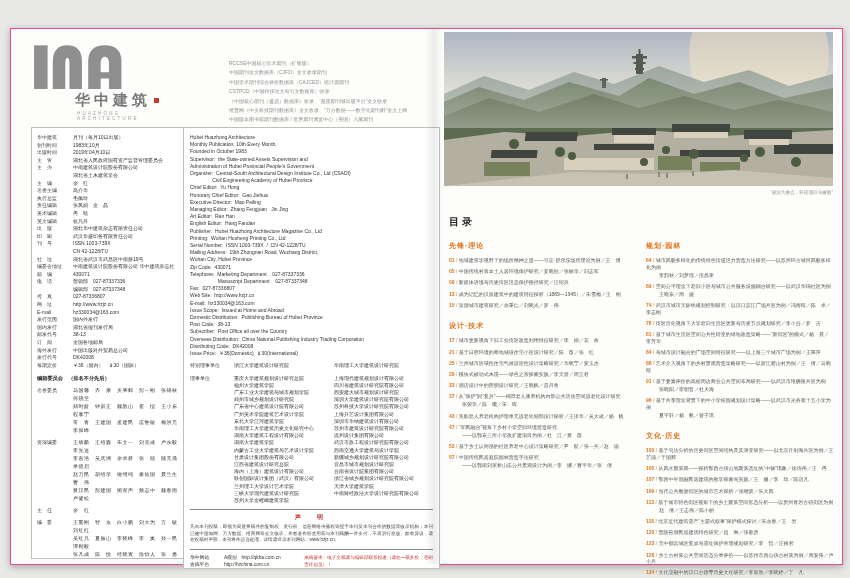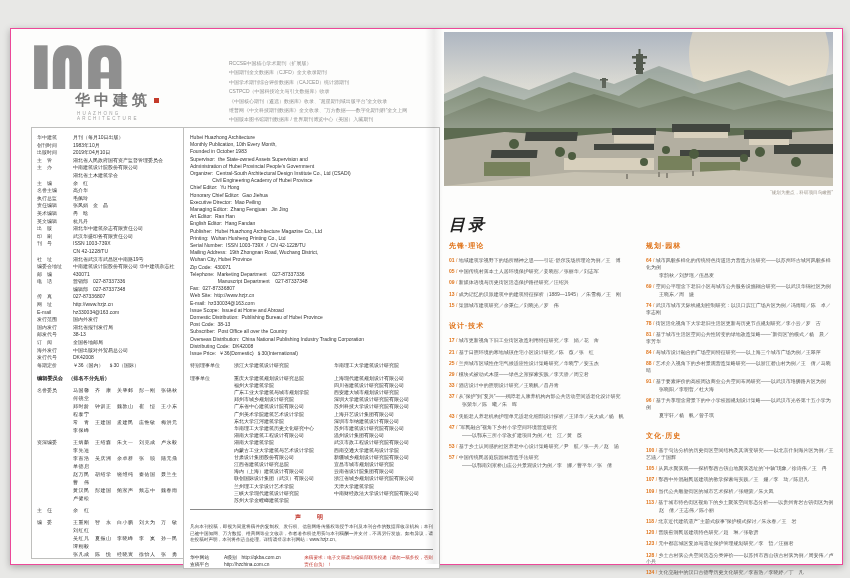--- a/index.html
+++ b/index.html
@@ -44,22 +44,22 @@
   .binfo .lcol{width:47%;}
   .binfo .rcol{flex:1;color:#c03228;}
   .site-row{display:flex;font-size:4.8px;line-height:7.4px;color:#333;}
   .site-row .k{width:34px;flex:none;}
   .red-line{font-size:4.6px;line-height:7.4px;}
   
   .photo{position:absolute;left:433px;top:3px;width:389px;height:154px;overflow:hidden;
     background:linear-gradient(180deg,#b3bac4 0%,#ccd0d1 28%,#e3ddcf 52%,#d8d4c6 70%,#c4bfb2 100%);}
   .caption{position:absolute;left:622px;top:161px;width:200px;text-align:right;
     font-size:4.6px;color:#9a9288;}
-  .toc-title{position:absolute;left:438px;top:186px;font-size:16px;font-weight:bold;
-    color:#222;letter-spacing:3px;font-style:italic;}
+  .toc-title{position:absolute;left:438px;top:186px;font-size:10px;font-weight:bold;
+    color:#222;letter-spacing:3px;}
   .toc-col{position:absolute;top:212px;}
   #toc-col1{left:438px;width:190px;}
   #toc-col2{left:635px;width:188px;}
   .sec-h{color:#e0751c;font-weight:bold;font-size:7px;letter-spacing:1px;margin:0 0 6px;}
   .sec{margin-bottom:13px;}
   .ti{font-size:5px;line-height:6.6px;color:#555;margin-bottom:4.6px;}
   .ti .no{color:#e0751c;font-weight:bold;}
   .ti .sl{color:#e0751c;}
   .ti .t2{padding-left:13px;margin-top:1.5px;color:#555;}
 </style>

